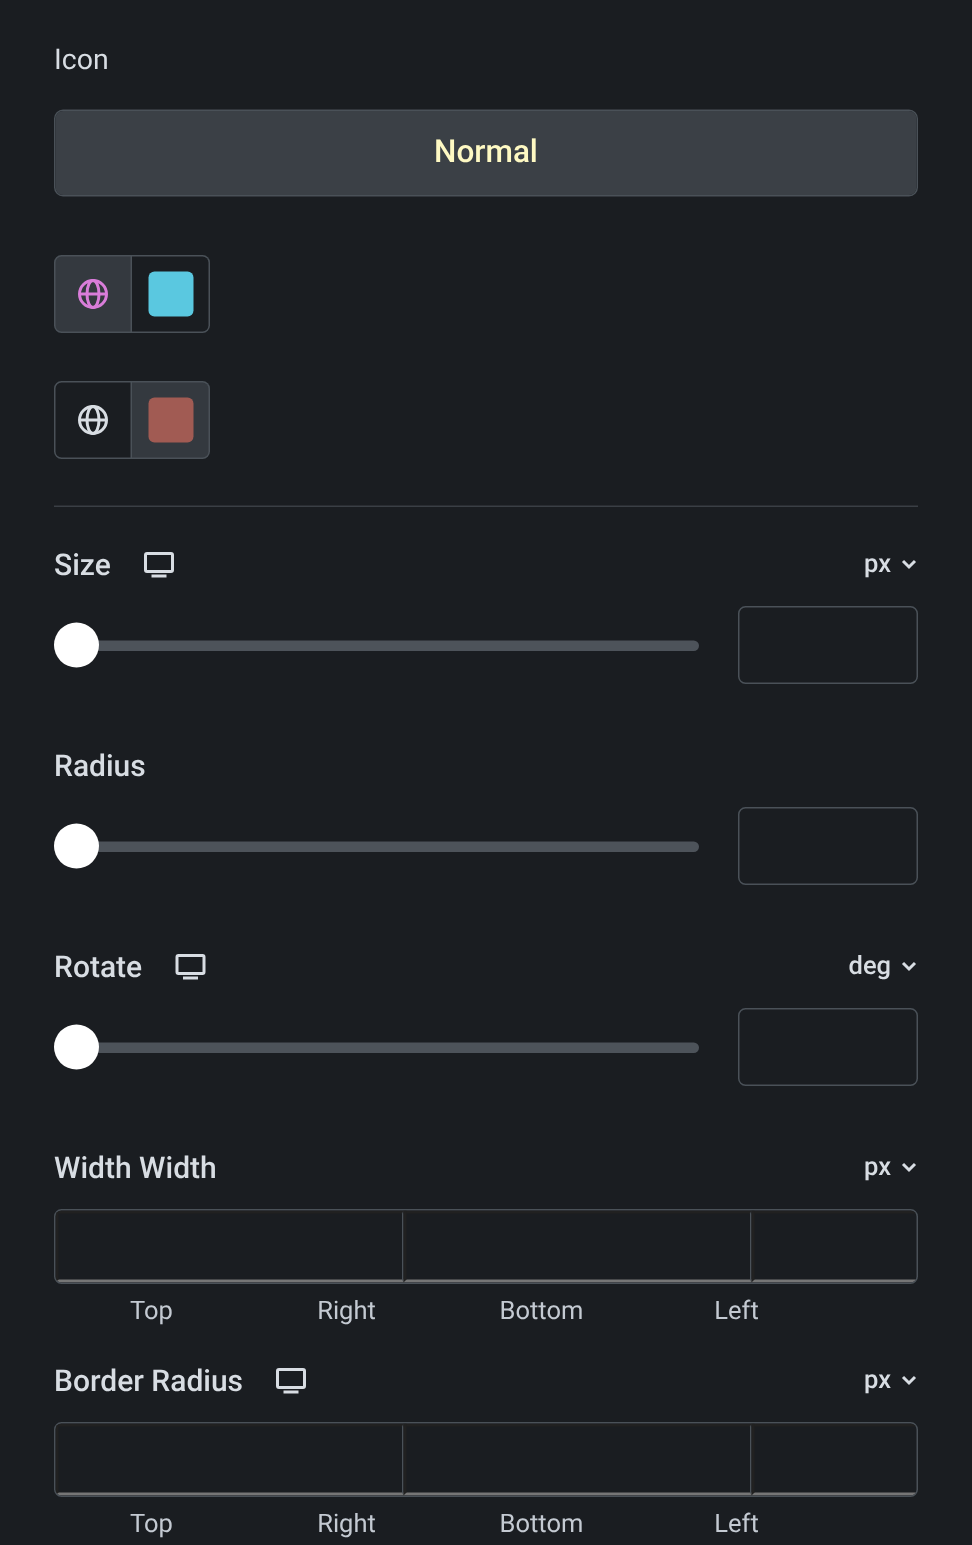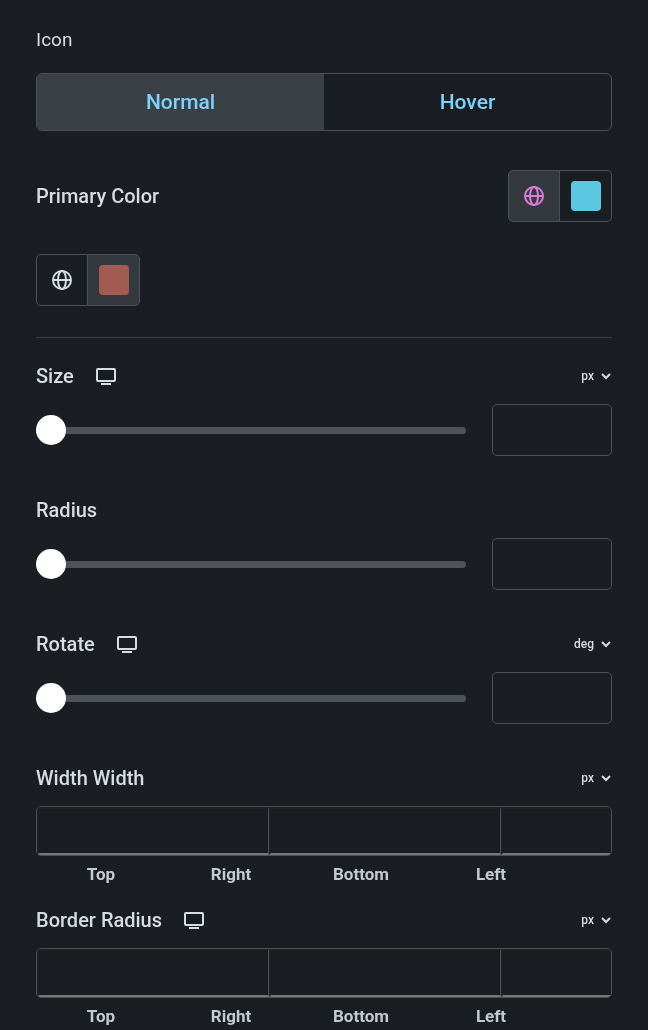--- a/index.html
+++ b/index.html
@@ -26,21 +26,21 @@
     margin-bottom: 38px;
   }
   .tab {
     flex: 1;
     text-align: center;
     padding: 16px 1px;
     font-size: 21px;
     font-weight: 500;
     cursor: pointer;
     background: transparent;
-    color: #7dd3fc;
+    color: #fef9c3;
   }
   .tab.active { background: #3b4046; }
   .row {
     display: flex;
     align-items: center;
     justify-content: space-between;
     min-height: 54px;
     margin-bottom: 30px;
   }
   .row-label {
@@ -49,21 +49,21 @@
     color: #d8dde3;
     display: flex;
     align-items: center;
     gap: 20px;
   }
   .row-right { display: flex; align-items: center; gap: 0; }
   .unit-select {
     display: flex;
     align-items: center;
     gap: 6px;
-    font-size: 12px;
+    font-size: 17px;
     font-weight: 500;
     color: #d8dde3;
     cursor: pointer;
   }
   .chevron {
     width: 12px;
     height: 12px;
     display: inline-flex;
     align-items: center;
     justify-content: center;
@@ -161,40 +161,37 @@
   }
   .four-labels {
     display: flex;
     margin-bottom: 24px;
   }
   .four-labels span {
     flex: 1;
     text-align: center;
     font-size: 17px;
     color: #c4cad2;
-    font-weight: bold;
   }
   .four-labels .spacer { width: 56px; flex: 0 0 56px; }
   .device-icon { display: inline-flex; }
   svg { display: block; }
 </style>
 </head>
 <body>
 
 <div class="panel">
 
   <div class="section-title">Icon</div>
 
   <div class="tab-group">
     <div class="tab active">Normal</div>
-    <div class="tab">Hover</div>
   </div>
 
   <div class="row">
-    <div class="row-label">Primary Color</div>
     <div class="row-right">
       <div class="icon-btn left-active">
         <span>
           <svg width="24" height="24" viewBox="0 0 24 24" fill="none" stroke="#d97dd9" stroke-width="2">
             <circle cx="12" cy="12" r="9"></circle>
             <ellipse cx="12" cy="12" rx="4" ry="9"></ellipse>
             <line x1="3" y1="12" x2="21" y2="12"></line>
           </svg>
         </span>
       </div>

